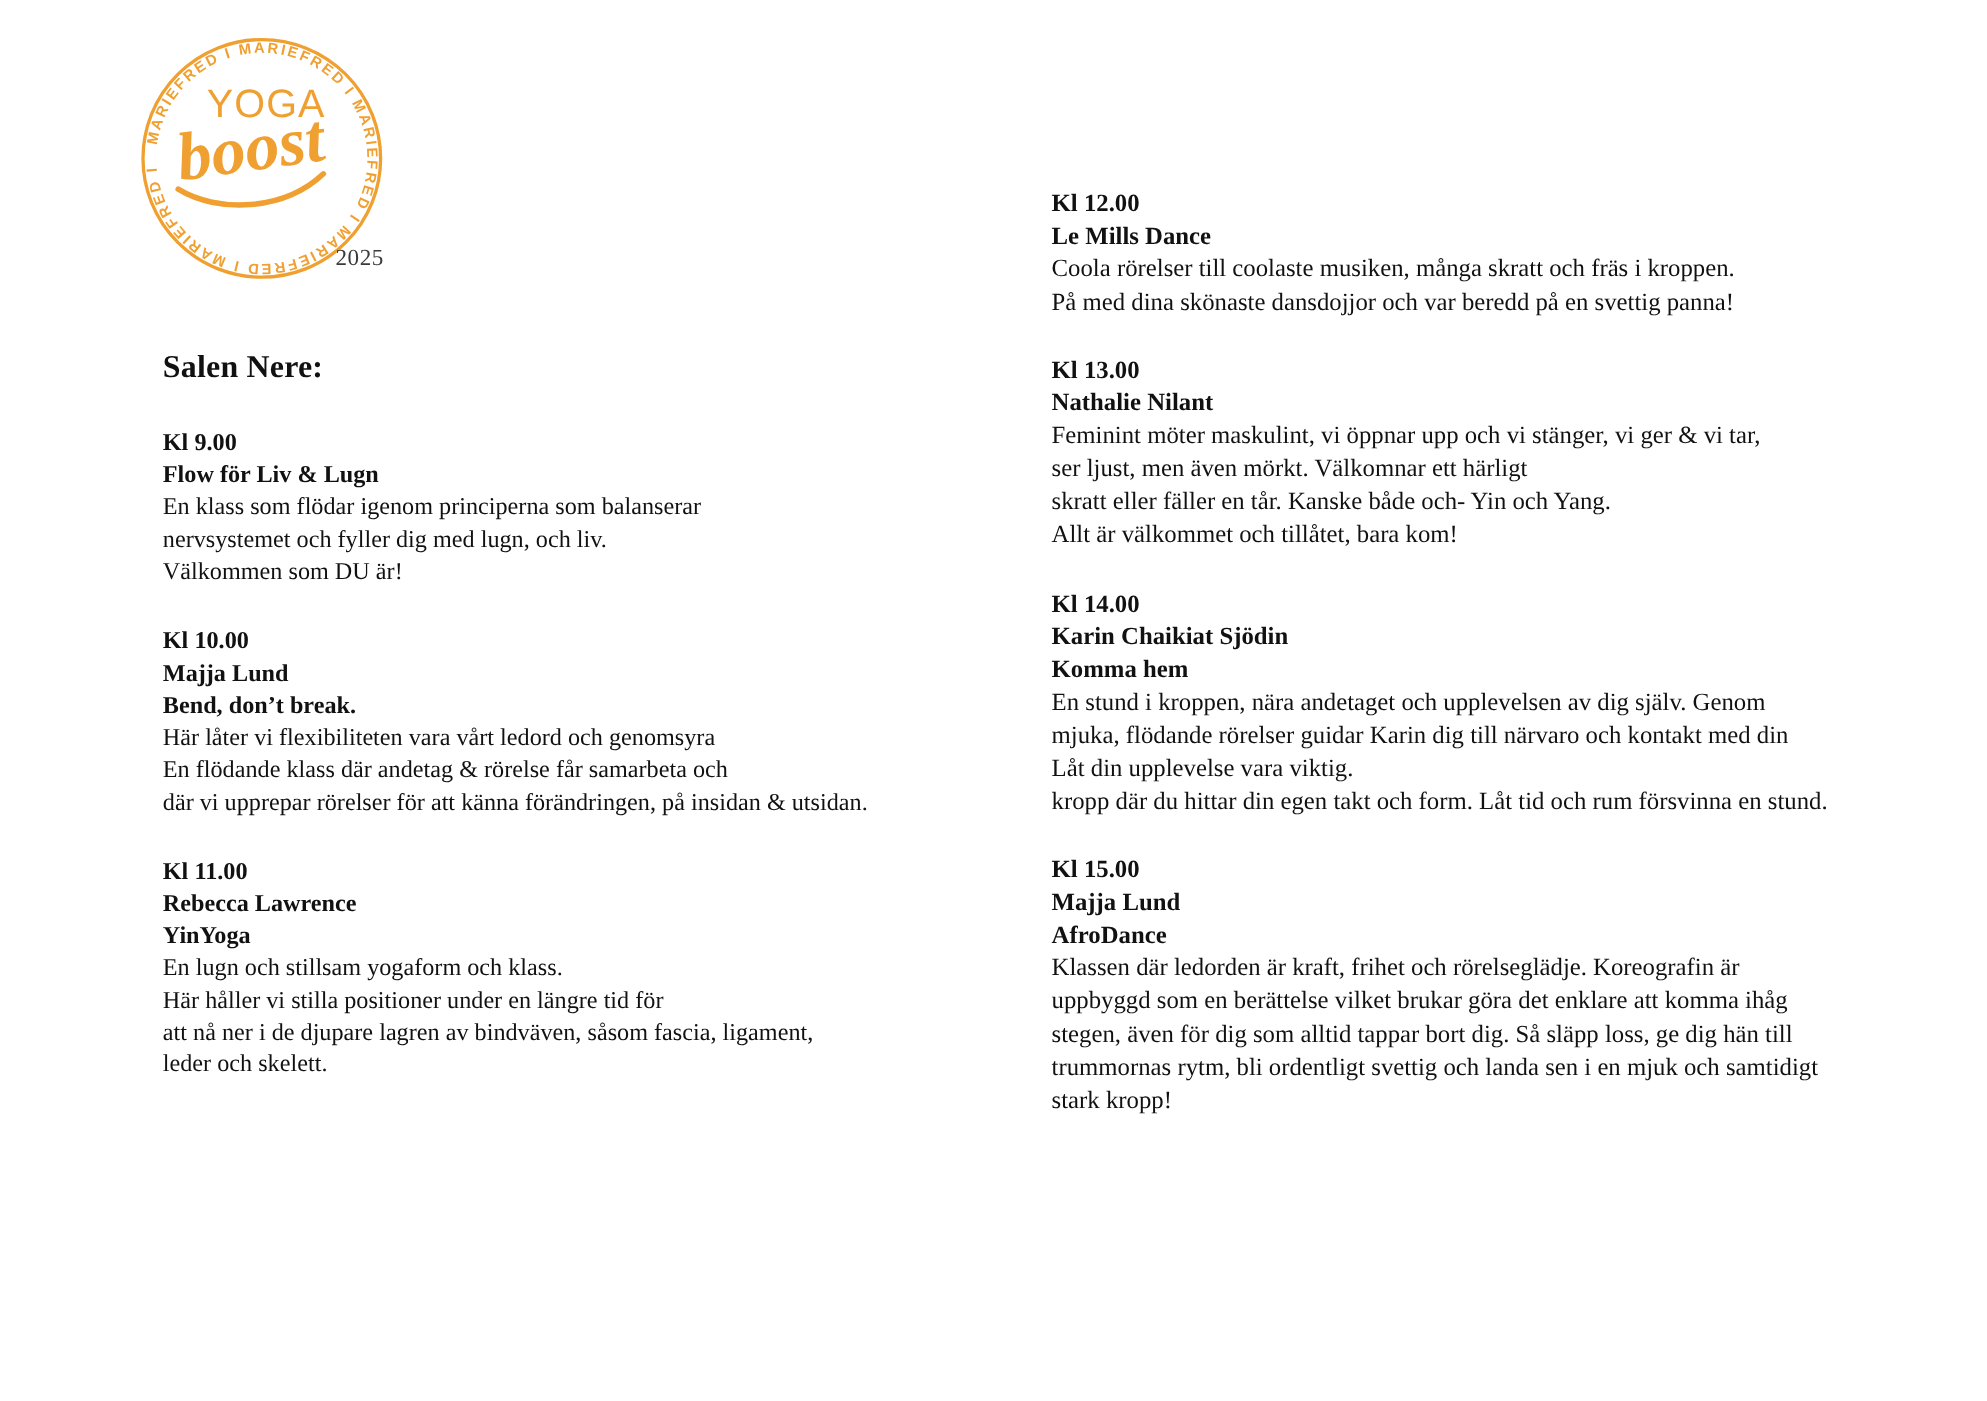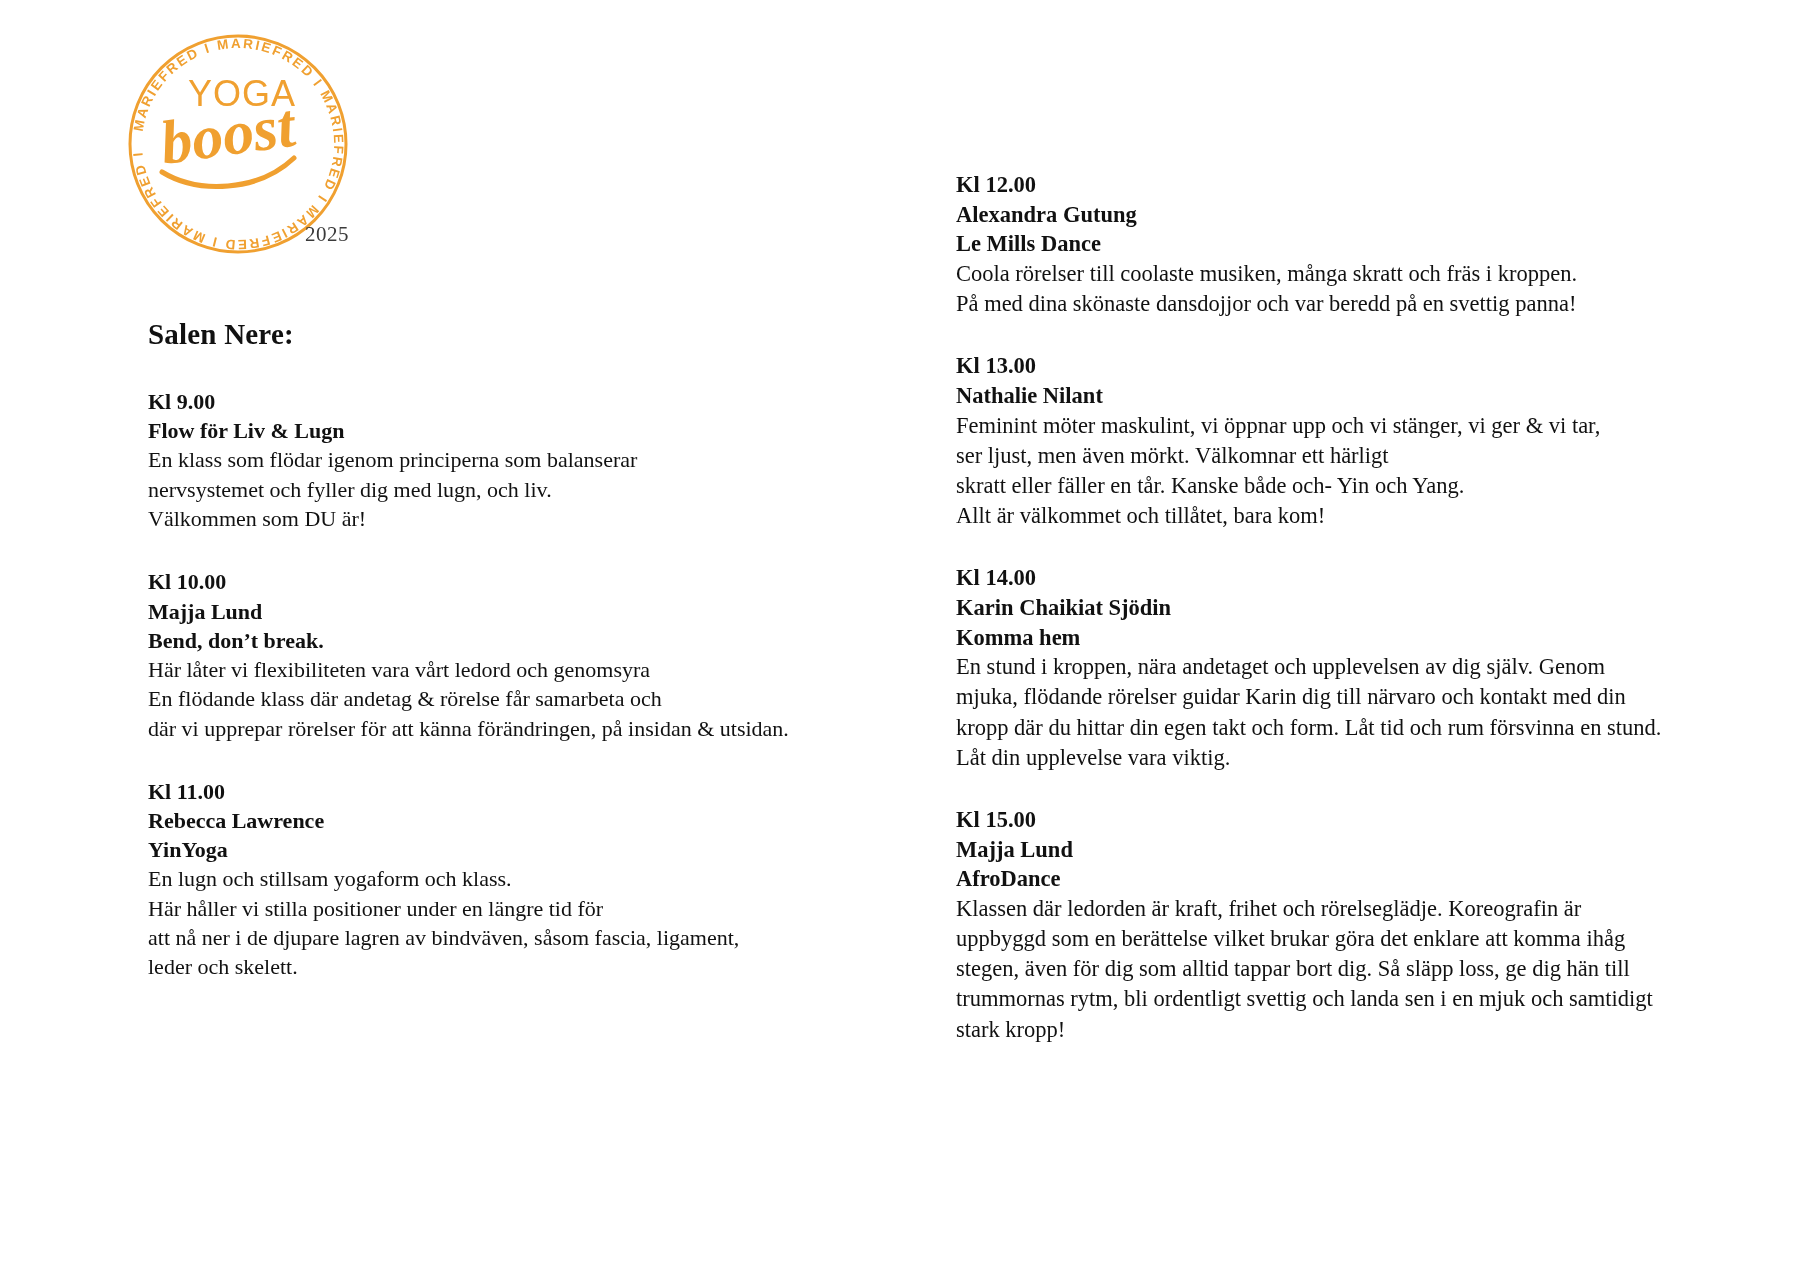--- a/index.html
+++ b/index.html
@@ -155,21 +155,20 @@
       <span class="line">att nå ner i de djupare lagren av bindväven, såsom fascia, ligament,</span>
       <span class="line">leder och skelett.</span>
     </p>
   </div>
 </div>
 
 <div class="col col-right">
 
   <div class="entry">
     <p class="time">Kl 12.00</p>
-    <p class="teacher">Alexandra Gutung</p>
     <p class="class-name">Le Mills Dance</p>
     <p class="desc">
       <span class="line">Coola rörelser till coolaste musiken, många skratt och fräs i kroppen.</span>
       <span class="line">På med dina skönaste dansdojjor och var beredd på en svettig panna!</span>
     </p>
   </div>
 
   <div class="entry">
     <p class="time">Kl 13.00</p>
     <p class="teacher">Nathalie Nilant</p>
@@ -181,22 +180,22 @@
     </p>
   </div>
 
   <div class="entry">
     <p class="time">Kl 14.00</p>
     <p class="teacher">Karin Chaikiat Sjödin</p>
     <p class="class-name">Komma hem</p>
     <p class="desc">
       <span class="line">En stund i kroppen, nära andetaget och upplevelsen av dig själv. Genom</span>
       <span class="line">mjuka, flödande rörelser guidar Karin dig till närvaro och kontakt med din</span>
+      <span class="line">Låt din upplevelse vara viktig.</span>
       <span class="line">kropp där du hittar din egen takt och form. Låt tid och rum försvinna en stund.</span>
-      <span class="line">Låt din upplevelse vara viktig.</span>
     </p>
   </div>
 
   <div class="entry">
     <p class="time">Kl 15.00</p>
     <p class="teacher">Majja Lund</p>
     <p class="class-name">AfroDance</p>
     <p class="desc">
       <span class="line">Klassen där ledorden är kraft, frihet och rörelseglädje. Koreografin är</span>
       <span class="line">uppbyggd som en berättelse vilket brukar göra det enklare att komma ihåg</span>

